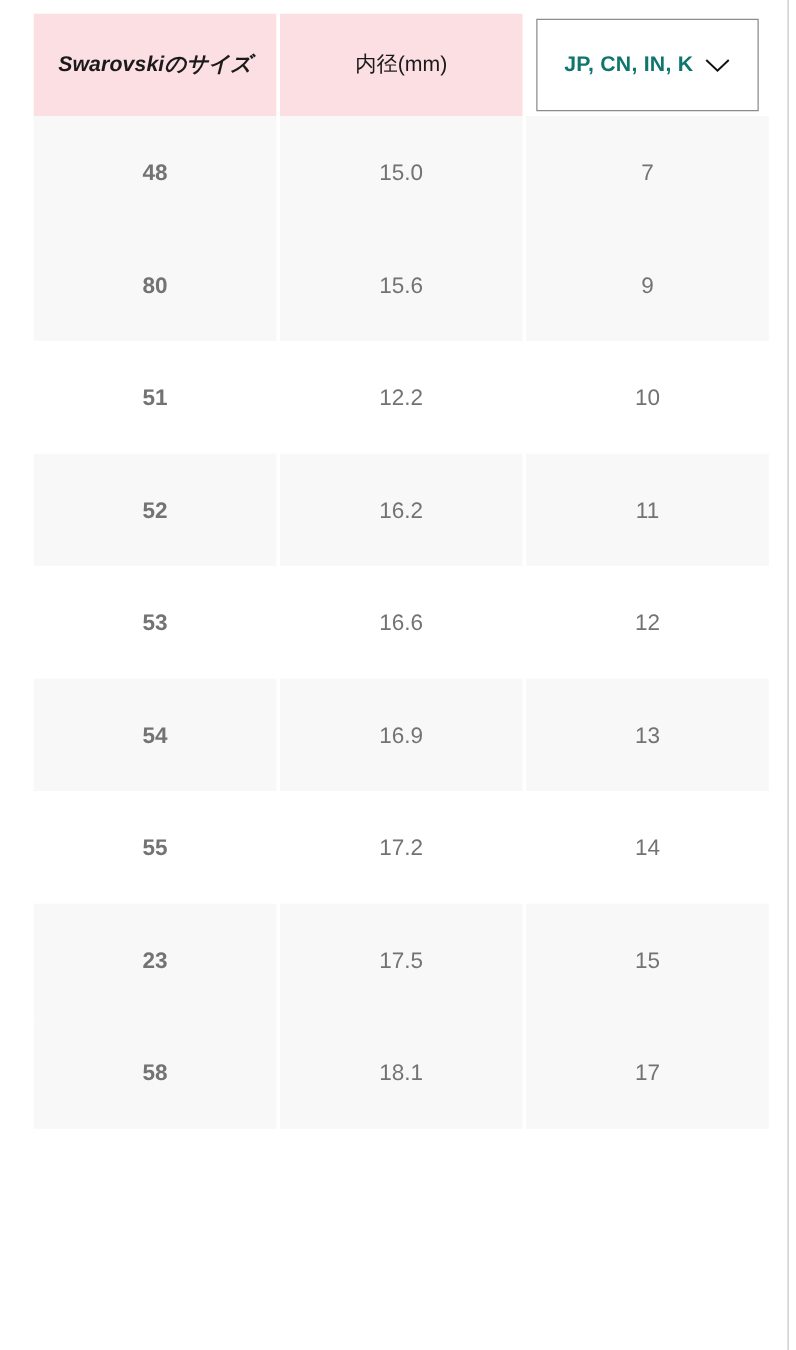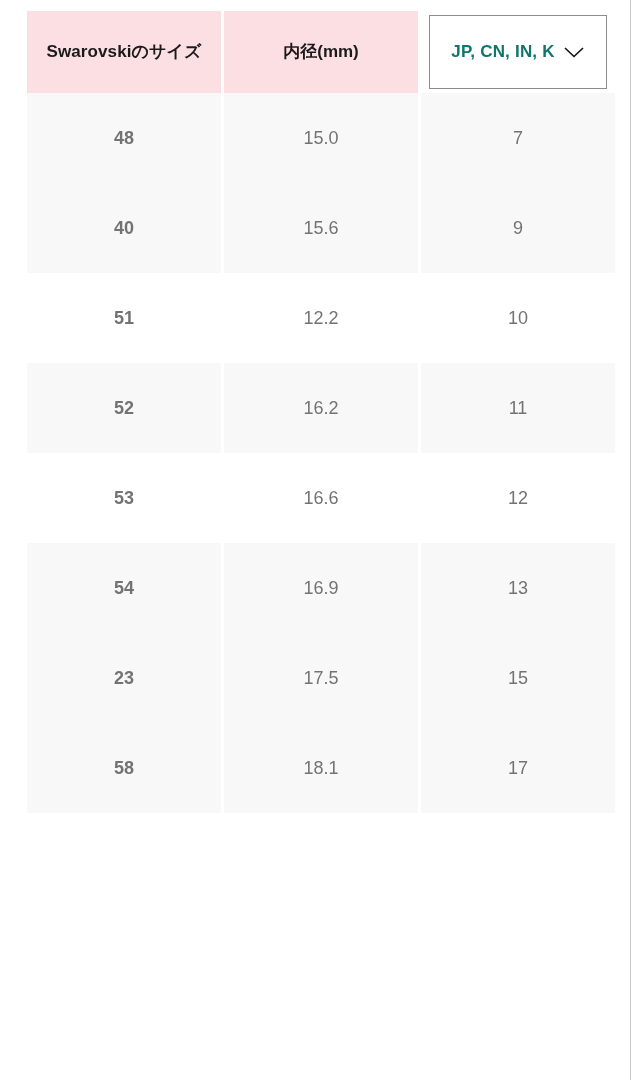--- a/index.html
+++ b/index.html
@@ -32,22 +32,22 @@
     padding:4px 8px;
     vertical-align:middle;
     text-align:center;
   }
   .th-pink {
     background:#fbdfe2;
     color:#1a1a1a;
     font-size:17px;
     line-height:1.5;
   }
-  .th-pink.bold { font-weight:700; letter-spacing:.1px; }
-  .th-pink.normal { font-weight:700; }
+  .th-pink.bold { font-weight:700; letter-spacing:.1px;font-style:italic; }
+  .th-pink.normal { font-weight:400; }
 
   .th-select { background:#ffffff; padding:0; }
   .select-box {
     height:74px;
     width:100%;
     border:1px solid #8c8c8c;
     background:#ffffff;
     display:flex;
     align-items:center;
     justify-content:center;
@@ -113,21 +113,21 @@
         </th>
       </tr>
     </thead>
     <tbody id="tbody">
         <tr class="stripe">
           <td class="c-size">48</td>
           <td class="c-dia">15.0</td>
           <td class="c-alt">7</td>
         </tr>
         <tr class="stripe">
-          <td class="c-size">40</td>
+          <td class="c-size">80</td>
           <td class="c-dia">15.6</td>
           <td class="c-alt">9</td>
         </tr>
         <tr class="plain">
           <td class="c-size">51</td>
           <td class="c-dia">12.2</td>
           <td class="c-alt">10</td>
         </tr>
         <tr class="stripe">
           <td class="c-size">52</td>
@@ -137,20 +137,25 @@
         <tr class="plain">
           <td class="c-size">53</td>
           <td class="c-dia">16.6</td>
           <td class="c-alt">12</td>
         </tr>
         <tr class="stripe">
           <td class="c-size">54</td>
           <td class="c-dia">16.9</td>
           <td class="c-alt">13</td>
         </tr>
+        <tr class="plain">
+          <td class="c-size">55</td>
+          <td class="c-dia">17.2</td>
+          <td class="c-alt">14</td>
+        </tr>
         <tr class="stripe">
           <td class="c-size">23</td>
           <td class="c-dia">17.5</td>
           <td class="c-alt">15</td>
         </tr>
         <tr class="stripe">
           <td class="c-size">58</td>
           <td class="c-dia">18.1</td>
           <td class="c-alt">17</td>
         </tr>

